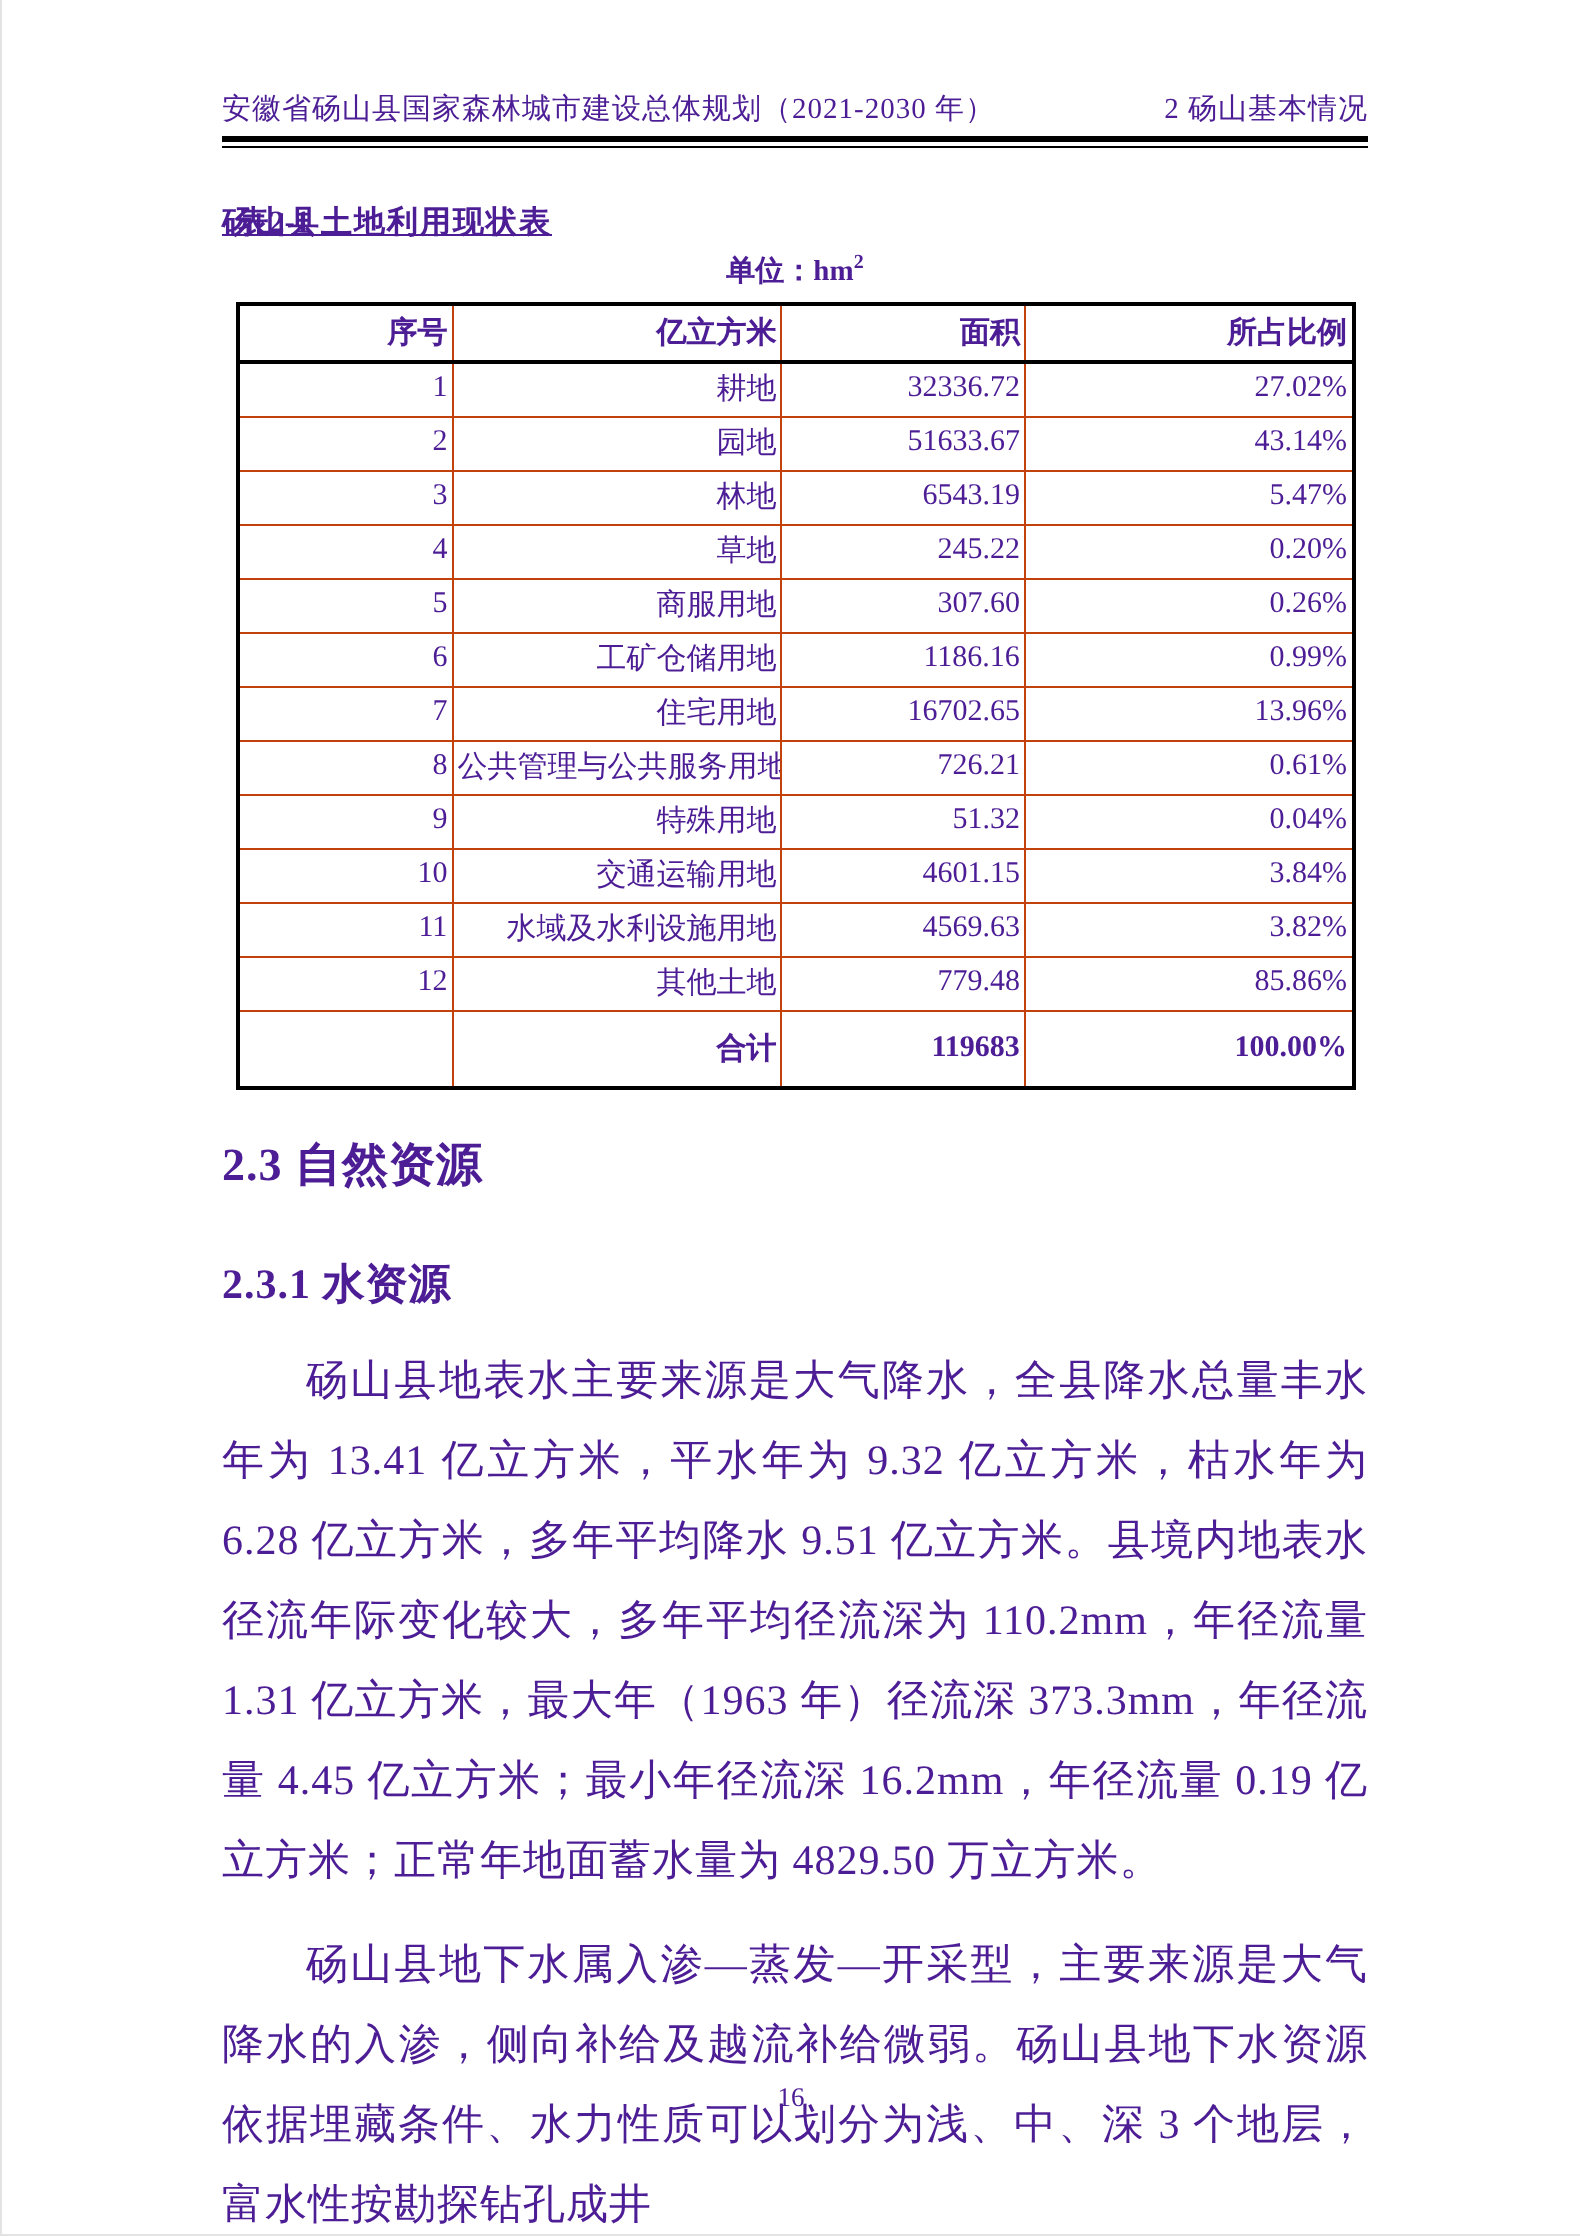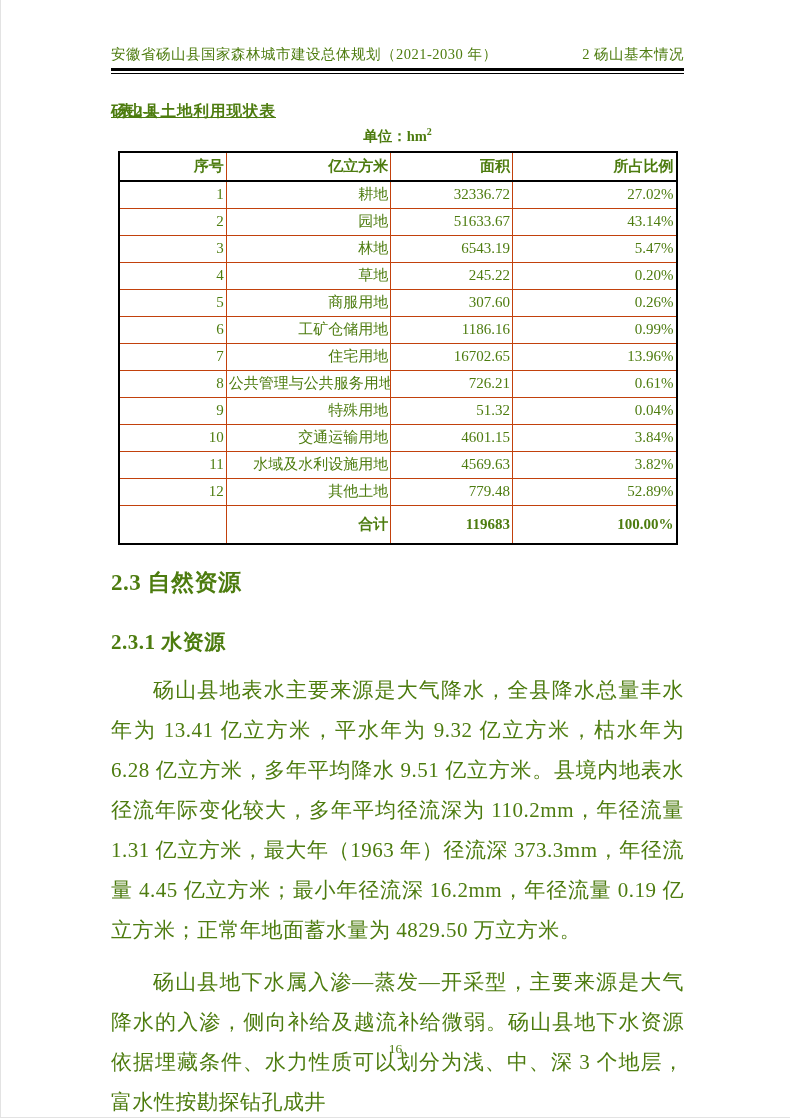--- a/index.html
+++ b/index.html
@@ -2,21 +2,21 @@
 <html><head>
 <meta charset="utf-8">
 <style>
   * { box-sizing: border-box; }
   html, body { margin: 0; padding: 0; background: #ffffff; }
   .page {
     position: relative;
     width: 790px;
     height: 1118px;
     background: #ffffff;
-    color: #4d7c0f;
+    color: #4c1d95;
     font-family: "Liberation Serif", "DejaVu Serif", serif;
     border-left: 1px solid #e3e3e3;
     border-bottom: 1px solid #e3e3e3;
     overflow: hidden;
   }
   .inner { padding: 46px 106px 0 110px; }
 
   
   .header-row {
     display: flex;
@@ -217,21 +217,21 @@
           <tr>
             <td>11</td>
             <td>水域及水利设施用地</td>
             <td>4569.63</td>
             <td>3.82%</td>
           </tr>
           <tr>
             <td>12</td>
             <td>其他土地</td>
             <td>779.48</td>
-            <td>52.89%</td>
+            <td>85.86%</td>
           </tr>
         </tbody>
       <tfoot>
         <tr class="total-row">
           <td></td>
           <td>合计</td>
           <td>119683</td>
           <td>100.00%</td>
         </tr>
       </tfoot>

